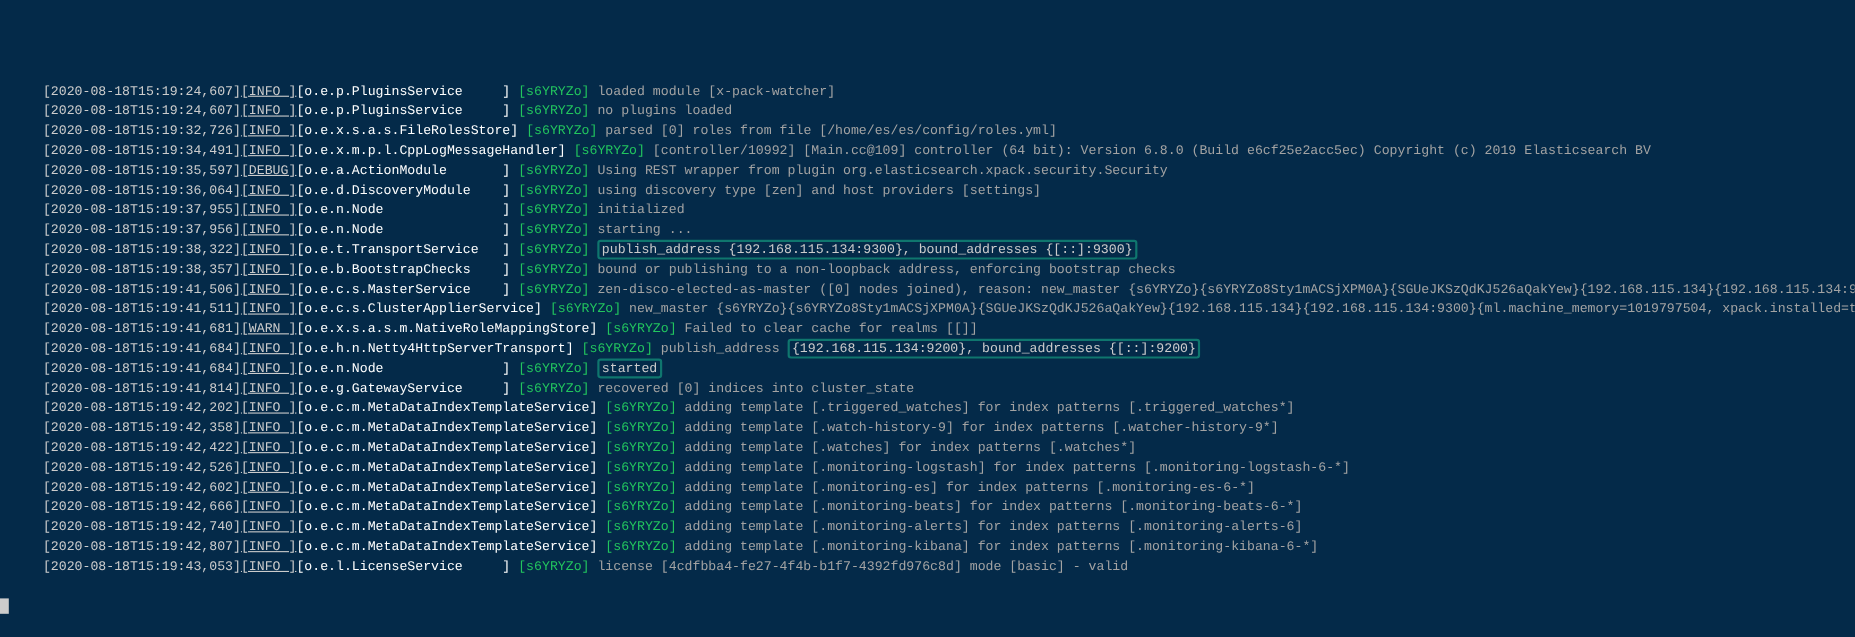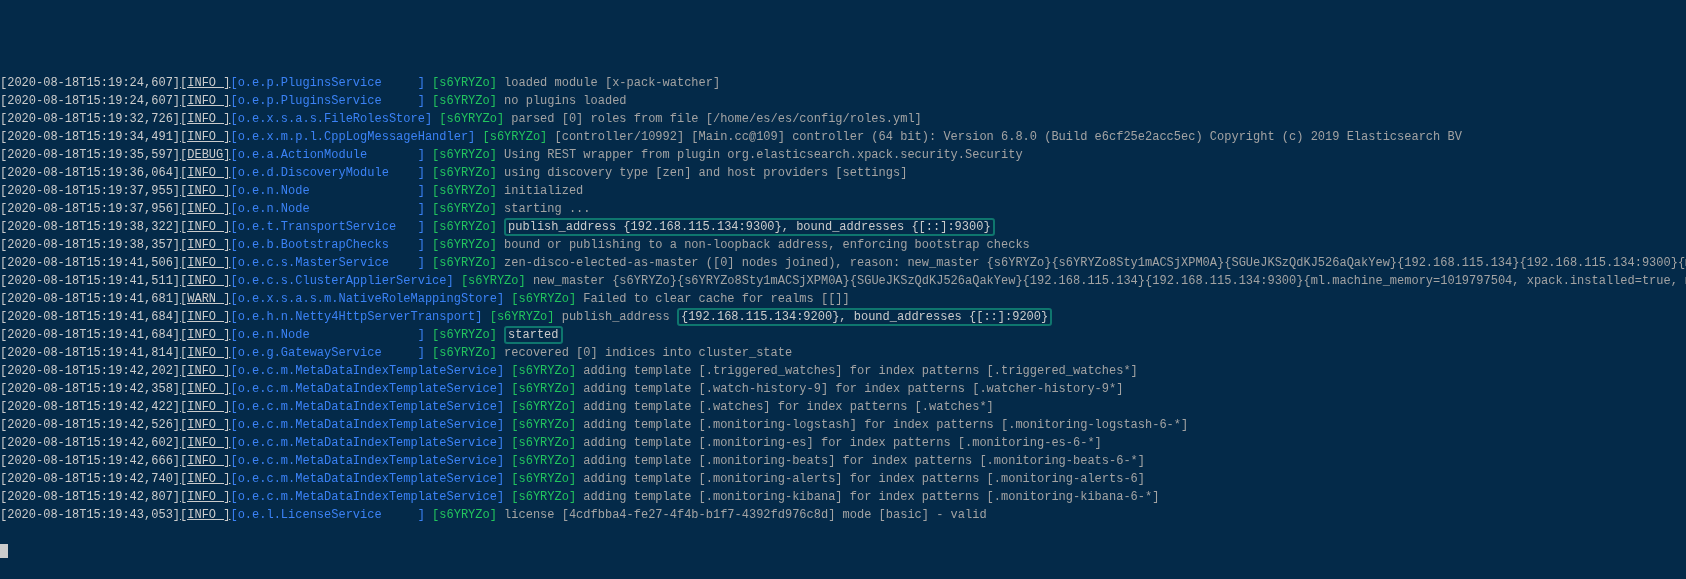--- a/index.html
+++ b/index.html
@@ -8,23 +8,23 @@
     color: #cccccc;
     font-family: "Consolas", "Courier New", monospace;
     font-size: 12px;
     line-height: 18px;
     white-space: pre;
     overflow-x: auto;
     padding: 2px 0 10px 0;
     width: 1686px;
   }
   .line { display: block; }
-  .ts { color: #cccccc; }
+  .ts { color: #cccccc; margin-left: 39px; }
   .lvl { color: #cccccc; text-decoration: underline; }
-  .src { color: #3b82f6; }
+  .src { color: #ffffff; }
   .node { color: #22c55e; text-align: center; }
   .msg { color: #a3a3a3; }
   .hl {
     border: 2px solid #0f766e;
     border-radius: 3px;
     padding: 0 2px;
     display: inline-block;
     line-height: 14px;
     vertical-align: baseline;
   }

